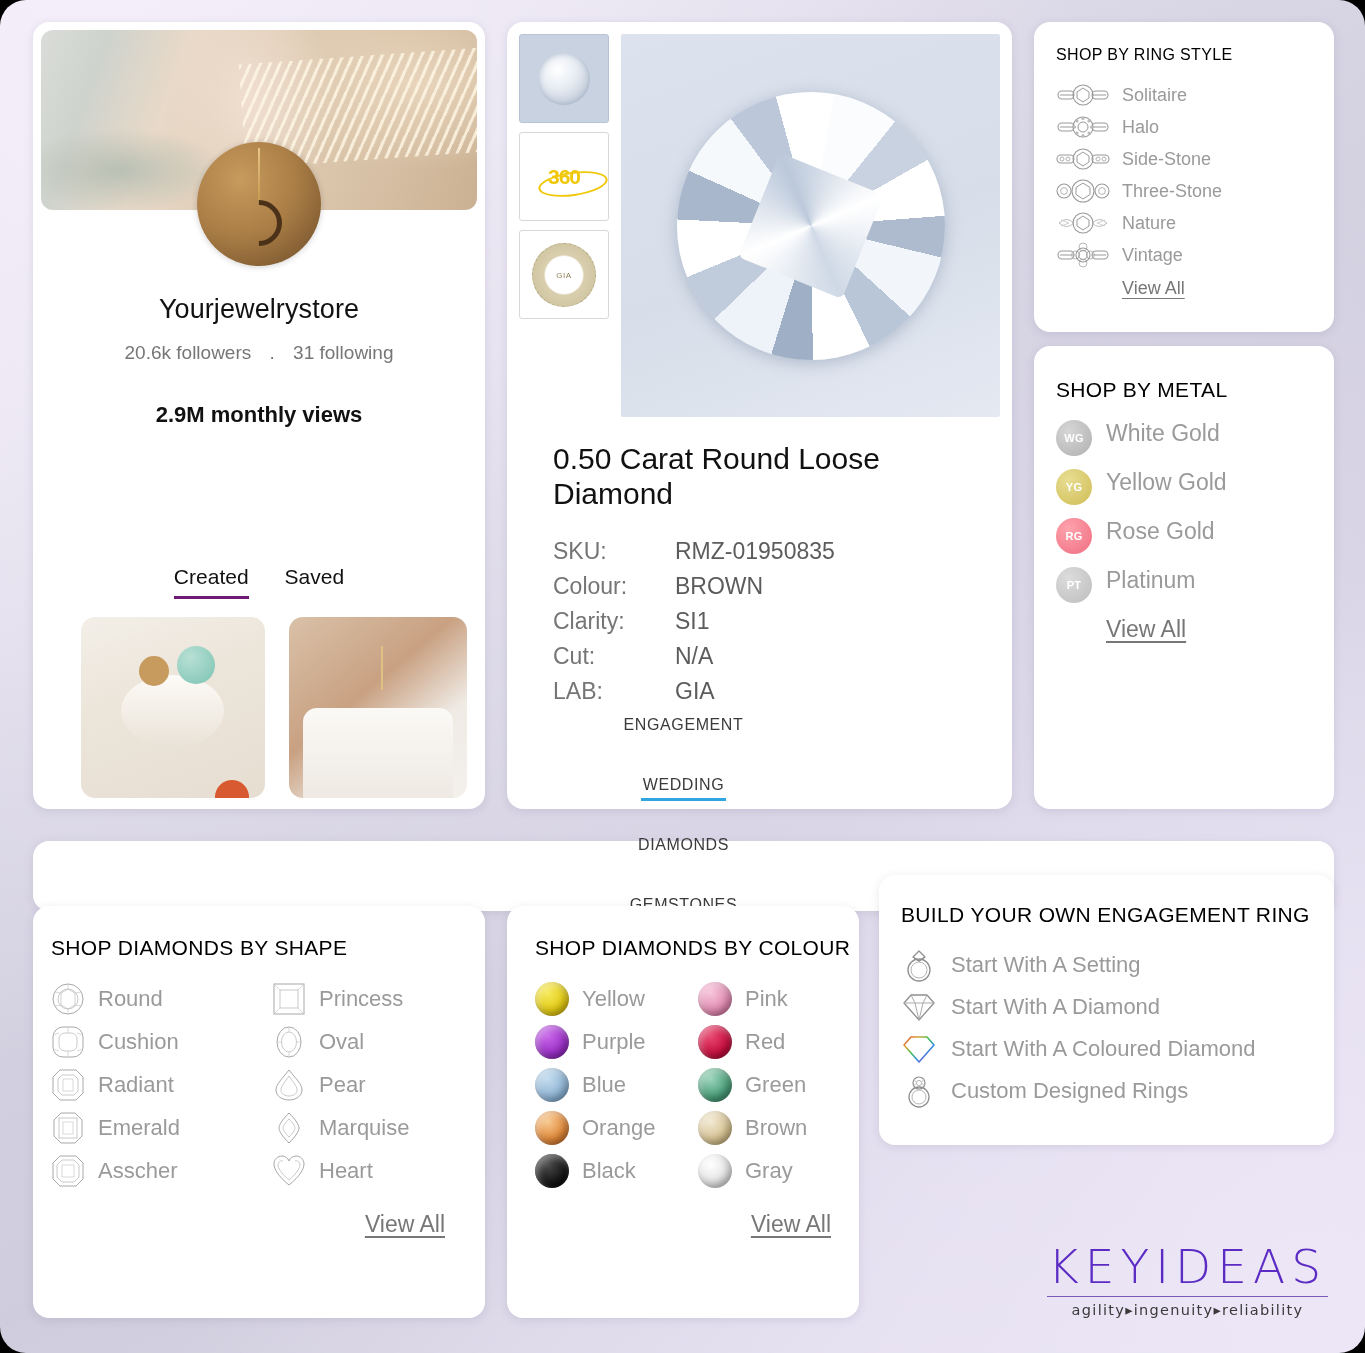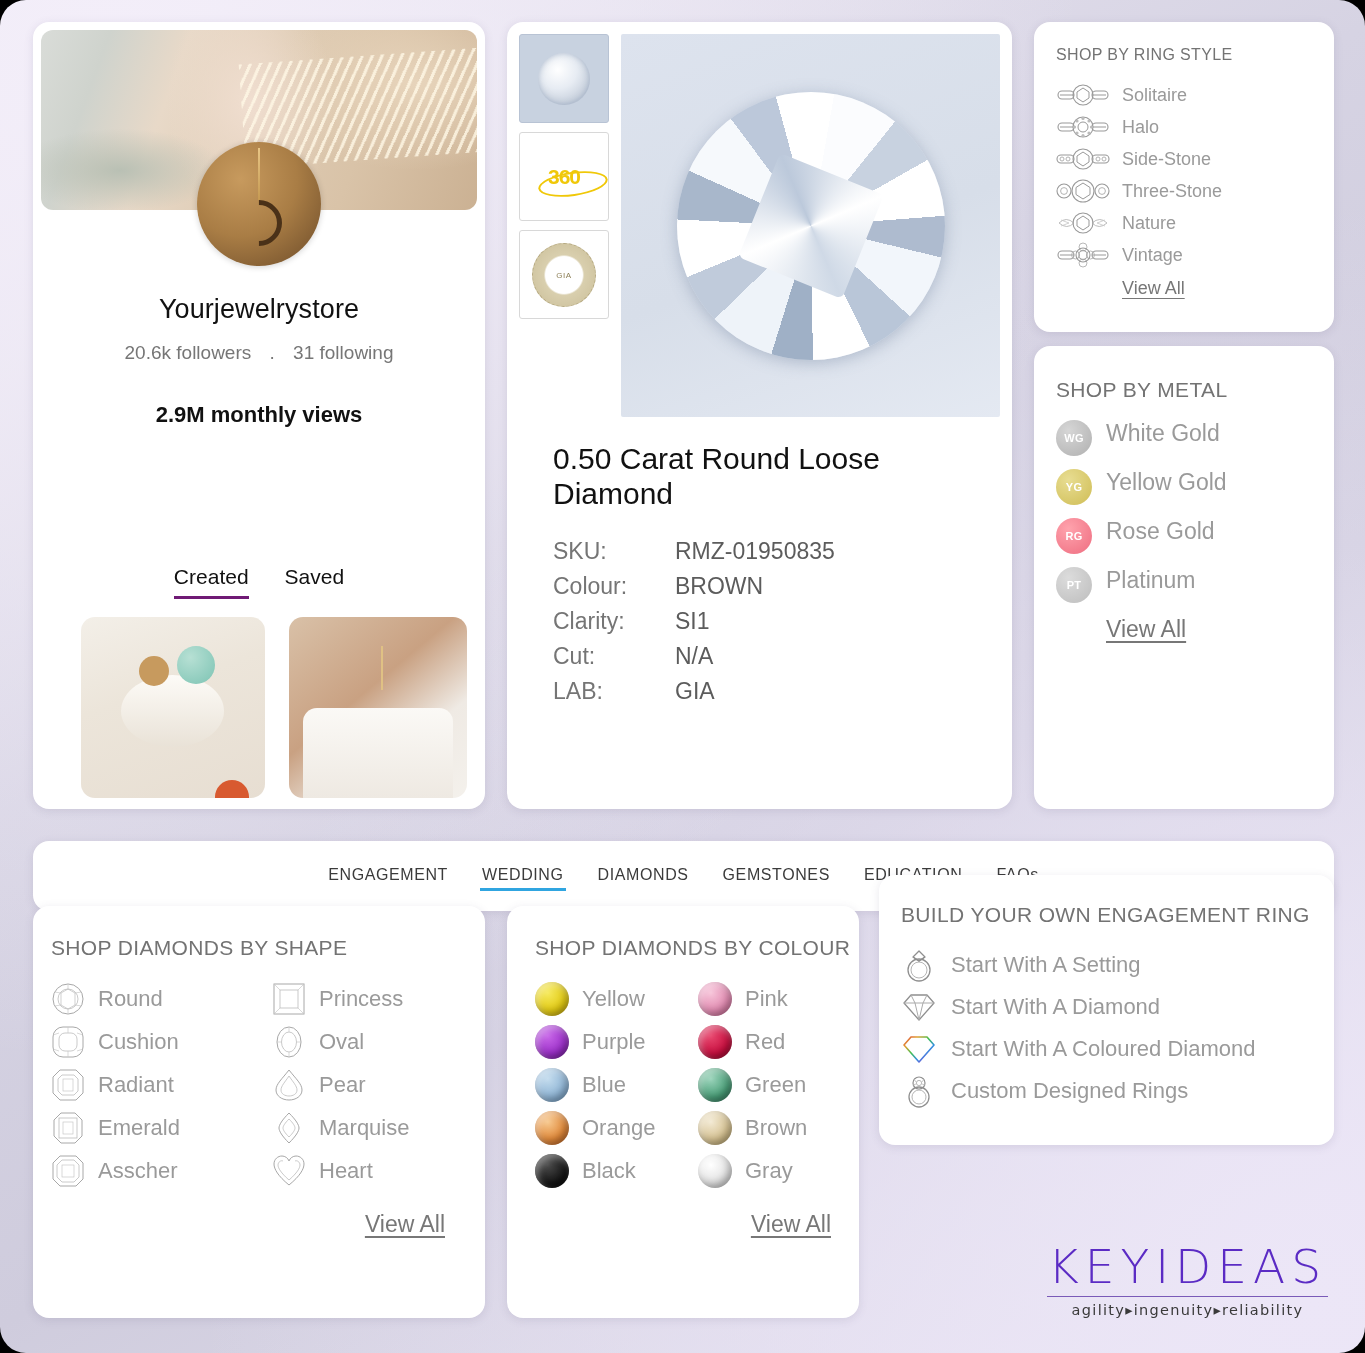--- a/index.html
+++ b/index.html
@@ -192,21 +192,21 @@
   }
   .ptitle { font-size: 30px; color: #111; line-height: 1.18; margin: 24px 0 0 34px; width: 420px; }
   .specs { margin: 22px 0 0 34px; }
   .spec { display: flex; font-size: 23px; line-height: 1.52; }
   .spec .k { width: 122px; color: #757575; }
   .spec .v { color: #5c5c5c; }
 
   
   .ringstyle { position: absolute; left: 1034px; top: 22px; width: 300px; height: 310px; padding: 24px 0 0 22px; }
   .metal { position: absolute; left: 1034px; top: 346px; width: 300px; height: 463px; padding: 32px 0 0 22px; }
-  .panel-h { font-size: 16px; color: #737373; letter-spacing: .35px; }
+  .panel-h { font-size: 16px; color: #000000; letter-spacing: .35px; }
   .panel-h.lg { font-size: 21px; }
   .r-list { margin-top: 18px; }
   .r-item { display: flex; align-items: center; gap: 12px; margin-bottom: 6px; cursor: pointer; }
   .r-item .lbl { font-size: 18px; color: #9a9a9a; }
   .ring-ic { width: 54px; height: 26px; flex: none; }
   .m-list { margin-top: 18px; }
   .m-item { display: flex; align-items: flex-start; gap: 14px; margin-bottom: 13px; cursor: pointer; }
   .m-item .lbl { font-size: 23px; color: #9a9a9a; }
   .m-badge {
     width: 36px; height: 36px; border-radius: 50%; flex: none;
@@ -215,21 +215,21 @@
   }
   .view-all {
     display: inline-block; font-size: 18px; color: #777;
     text-decoration: underline; text-underline-offset: 4px; cursor: pointer;
   }
   .view-all.lg { font-size: 23px; }
 
   
   .navbar {
     position: absolute; left: 33px; top: 841px; width: 1301px; height: 70px;
-    display: flex; align-items: center; justify-content: center; gap: 30px;
+    display: flex; align-items: center; justify-content: center; gap: 30px; flex-direction: column;
   }
   .nav-tab {
     font-size: 16px; color: #3b3b3b; letter-spacing: .6px;
     padding: 5px 2px 7px; cursor: pointer; position: relative;
   }
   .nav-tab.active::after {
     content: ""; position: absolute; left: 0; right: 0; bottom: 0;
     height: 3px; background: #30a5e0;
   }
 

